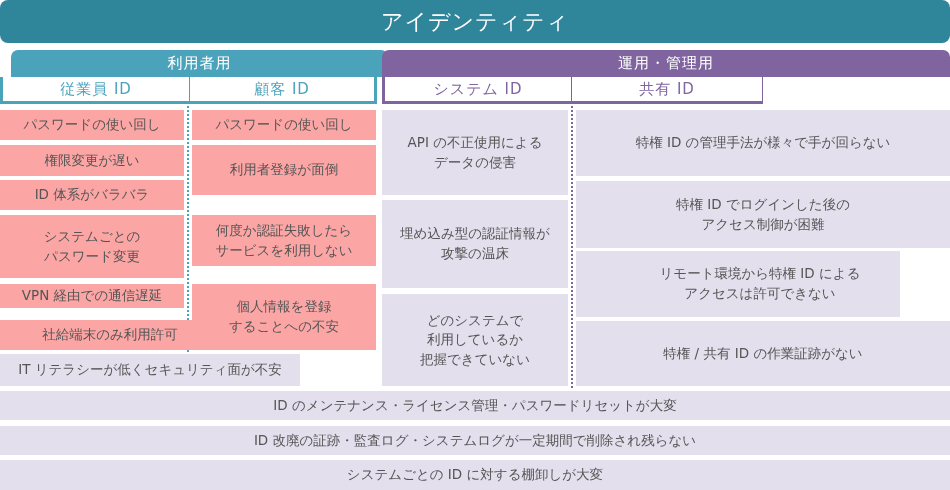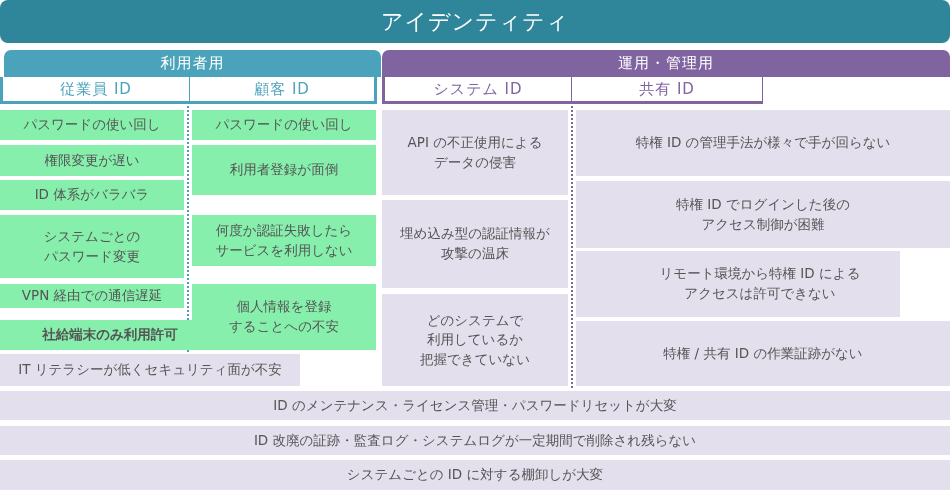--- a/index.html
+++ b/index.html
@@ -24,53 +24,53 @@
   .sub {
     top: 77px; height: 27px; background: #fff; font-size: 15px; letter-spacing: 1px;
     display: flex; align-items: center; justify-content: center;
   }
   .sub-user { color: #4aa3bb; border: 3px solid #4aa3bb; border-top: 0; }
   .sub-admin { color: #7f64a0; border: 3px solid #7f64a0; border-top: 0; }
   .cell {
     display: flex; align-items: center; justify-content: center; text-align: center;
     font-size: 13.5px; line-height: 1.45; color: #555; white-space: pre-line;
   }
-  .blue { background: #86efac; }
+  .blue { background: #fca5a5; }
   .lav { background: #e3dfec; }
   .dots-teal {
     border-left: 2px dotted #4aa3bb;
   }
   .dots-purple {
     border-left: 2px dotted #7f64a0;
   }
 </style>
 </head>
 <body>
 
 <div class="abs title">アイデンティティ</div>
 
-<div class="abs group-head g-user" style="left:4px; top:50px; width:377px;">利用者用</div>
+<div class="abs group-head g-user" style="left:11px; top:50px; width:377px;">利用者用</div>
 <div class="abs sub sub-user" style="left:0; width:190px; border-right:1.5px solid #4aa3bb;">従業員 ID</div>
 <div class="abs sub sub-user" style="left:189px; width:188px; border-left:1.5px solid #4aa3bb;">顧客 ID</div>
 
 <div class="abs group-head g-admin" style="left:382px; top:50px; width:568px;">運用・管理用</div>
 <div class="abs sub sub-admin" style="left:382px; width:190px; border-right:1.5px solid #7f64a0;">システム ID</div>
 <div class="abs sub sub-admin" style="left:571px; width:192px; border-left:1.5px solid #7f64a0; border-right:1.5px solid #7f64a0;">共有 ID</div>
 <div class="abs sub sub-admin" style="left:762px; width:188px; border-left:1.5px solid #7f64a0;margin-top:36px;">特権 ID</div>
 
 <div class="abs dots-teal" style="left:187px; top:106px; height:246px;"></div>
 <div class="abs dots-purple" style="left:571px; top:106px; height:282px;"></div>
 
 <div class="abs cell blue" style="left:0; top:110px; width:184px; height:30px;">パスワードの使い回し</div>
 <div class="abs cell blue" style="left:0; top:145px; width:184px; height:31px;">権限変更が遅い</div>
 <div class="abs cell blue" style="left:0; top:180px; width:184px; height:30px;">ID 体系がバラバラ</div>
 <div class="abs cell blue" style="left:0; top:215px; width:184px; height:63px;">システムごとの
 パスワード変更</div>
 <div class="abs cell blue" style="left:0; top:284px; width:184px; height:24px;">VPN 経由での通信遅延</div>
-<div class="abs cell blue" style="left:0; top:320px; width:220px; height:30px;font-weight:bold;">社給端末のみ利用許可</div>
+<div class="abs cell blue" style="left:0; top:320px; width:220px; height:30px;">社給端末のみ利用許可</div>
 
 <div class="abs cell blue" style="left:192px; top:110px; width:184px; height:30px;">パスワードの使い回し</div>
 <div class="abs cell blue" style="left:192px; top:145px; width:184px; height:50px;">利用者登録が面倒</div>
 <div class="abs cell blue" style="left:192px; top:215px; width:184px; height:51px;">何度か認証失敗したら
 サービスを利用しない</div>
 <div class="abs cell blue" style="left:192px; top:284px; width:184px; height:66px;">個人情報を登録
 することへの不安</div>
 
 <div class="abs cell lav" style="left:0; top:354px; width:300px; height:32px;">IT リテラシーが低くセキュリティ面が不安</div>
 

